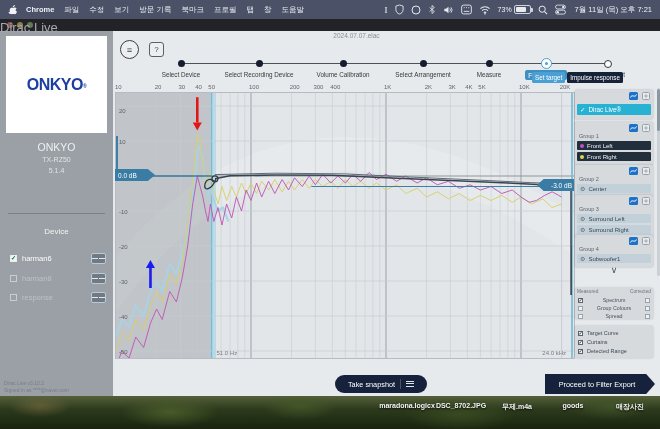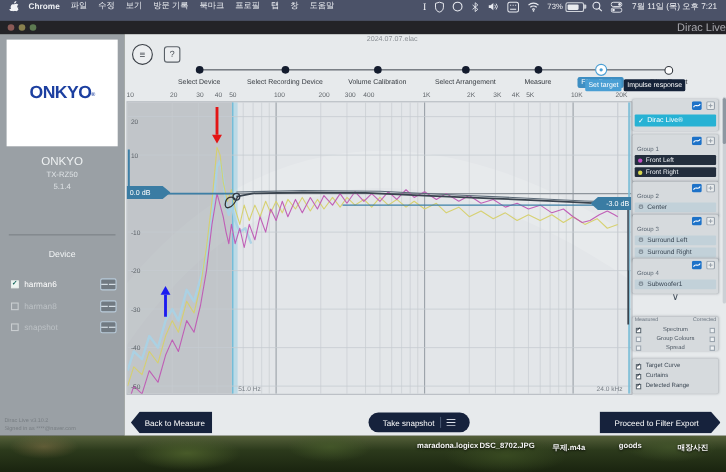--- a/index.html
+++ b/index.html
@@ -1,35 +1,35 @@
 <!DOCTYPE html>
 <html><head>
 <meta charset="utf-8">
 <style>
   html,body{margin:0;padding:0;width:660px;height:429px;overflow:hidden;
     font-family:"Liberation Sans",sans-serif;background:#20260f;position:relative;}
   
   #menubar{position:absolute;left:0;top:0;width:660px;height:19px;background:#4b5268;
-    display:flex;align-items:flex-start;padding:0 8px;box-sizing:border-box;color:#f2f3f6;z-index:50;}
+    display:flex;align-items:center;padding:0 8px;box-sizing:border-box;color:#f2f3f6;z-index:50;}
   #menu-items{display:flex;align-items:center;}
   .mitem{font-size:7.5px;padding:0 5px;white-space:nowrap;color:#eef0f4;}
   .mitem.first{font-weight:bold;padding-left:7px;}
   #apple-logo{width:11px;height:12px;display:inline-block;}
   #mb-right{margin-left:auto;display:flex;align-items:center;gap:7px;}
   .sicon{display:inline-flex;align-items:center;justify-content:center;height:12px;}
   .sicon svg{display:block;}
   #battery-group{display:flex;align-items:center;gap:2px;font-size:7px;}
   #battery-shape{width:15px;height:7px;border:1px solid #cfd3da;border-radius:2px;position:relative;}
   #battery-fill{position:absolute;left:1px;top:1px;bottom:1px;width:69%;background:#e8eaee;border-radius:1px;}
   #battery-nub{position:absolute;right:-3px;top:1.5px;width:2px;height:4px;background:#cfd3da;border-radius:0 1px 1px 0;}
   #clock{font-size:7.5px;white-space:nowrap;padding-left:2px;}
   
   #titlebar{position:absolute;left:0;top:19px;width:660px;height:12px;background:#232327;z-index:40;}
   .tdot{position:absolute;top:3px;width:6px;height:6px;border-radius:3px;}
-  #win-title{position:absolute;left:0;right:0;top:1px;text-align:right;font-size:10px;color:#a7a7ad;}
+  #win-title{position:absolute;left:0;right:0;top:1px;text-align:left;font-size:13px;color:#a7a7ad;}
   
   #sidebar{position:absolute;left:0;top:31px;width:113px;height:365px;background:#9aa0a5;z-index:30;}
   #logo-box{position:absolute;left:6px;top:5px;width:101px;height:97px;background:#fff;
     display:flex;align-items:center;justify-content:center;}
   #logo-text{font-weight:bold;font-size:16px;letter-spacing:-0.5px;color:#1c3fa0;}
   #logo-reg{font-size:5px;vertical-align:2px;color:#1c3fa0;}
   #dev-name{position:absolute;left:0;right:0;top:110px;text-align:center;font-size:10.5px;color:#eef1f2;}
   #dev-model{position:absolute;left:0;right:0;top:125px;text-align:center;font-size:7px;color:#dfe3e6;}
   #dev-conf{position:absolute;left:0;right:0;top:136px;text-align:center;font-size:7px;color:#dfe3e6;}
   #side-div{position:absolute;left:8px;right:8px;top:182px;height:1px;background:#7b8186;}
@@ -244,21 +244,21 @@
       <div class="f-row" style="top: 242px;">
         <span class="fcb"></span>
         <span class="f-label off">harman8</span>
         <span class="f-btn">
           <i></i>
           <i></i>
         </span>
       </div>
       <div class="f-row" style="top: 261px;">
         <span class="fcb"></span>
-        <span class="f-label off">snapshot</span>
+        <span class="f-label off">response</span>
         <span class="f-btn">
           <i></i>
           <i></i>
         </span>
       </div>
     </div>
   <div id="side-version">
     <div>Dirac Live v3.10.2</div>
     <div>Signed in as ****@naver.com</div>
   </div>
@@ -382,23 +382,20 @@
         <text x="3" y="190.5" font-size="6" fill="#5c6268" font-family="Liberation Sans,sans-serif">-30</text>
         <text x="3" y="225.5" font-size="6" fill="#5c6268" font-family="Liberation Sans,sans-serif">-40</text>
         <text x="3" y="260.5" font-size="6" fill="#5c6268" font-family="Liberation Sans,sans-serif">-50</text>
         <text x="100.5" y="262" font-size="6" fill="#787f86" font-family="Liberation Sans,sans-serif">51.0 Hz</text>
         <text x="450" y="262" font-size="6" fill="#787f86" text-anchor="end" font-family="Liberation Sans,sans-serif">24.0 kHz</text>
       </svg>
   </div>
   <div class="flag" id="flag-left">0.0 dB</div>
   <div class="flag" id="flag-right">-3.0 dB</div>
 
-  <div class="navbtn" id="btn-back">
-      <span>Back to Measure</span>
-    </div>
   <div class="navbtn" id="btn-snapshot">
     <span>Take snapshot</span>
     <span id="snap-divider"></span>
     <span id="snap-icon"></span>
   </div>
   <div class="navbtn" id="btn-proceed">
       <span>Proceed to Filter Export</span>
     </div>
 
   <div id="rpanel">

